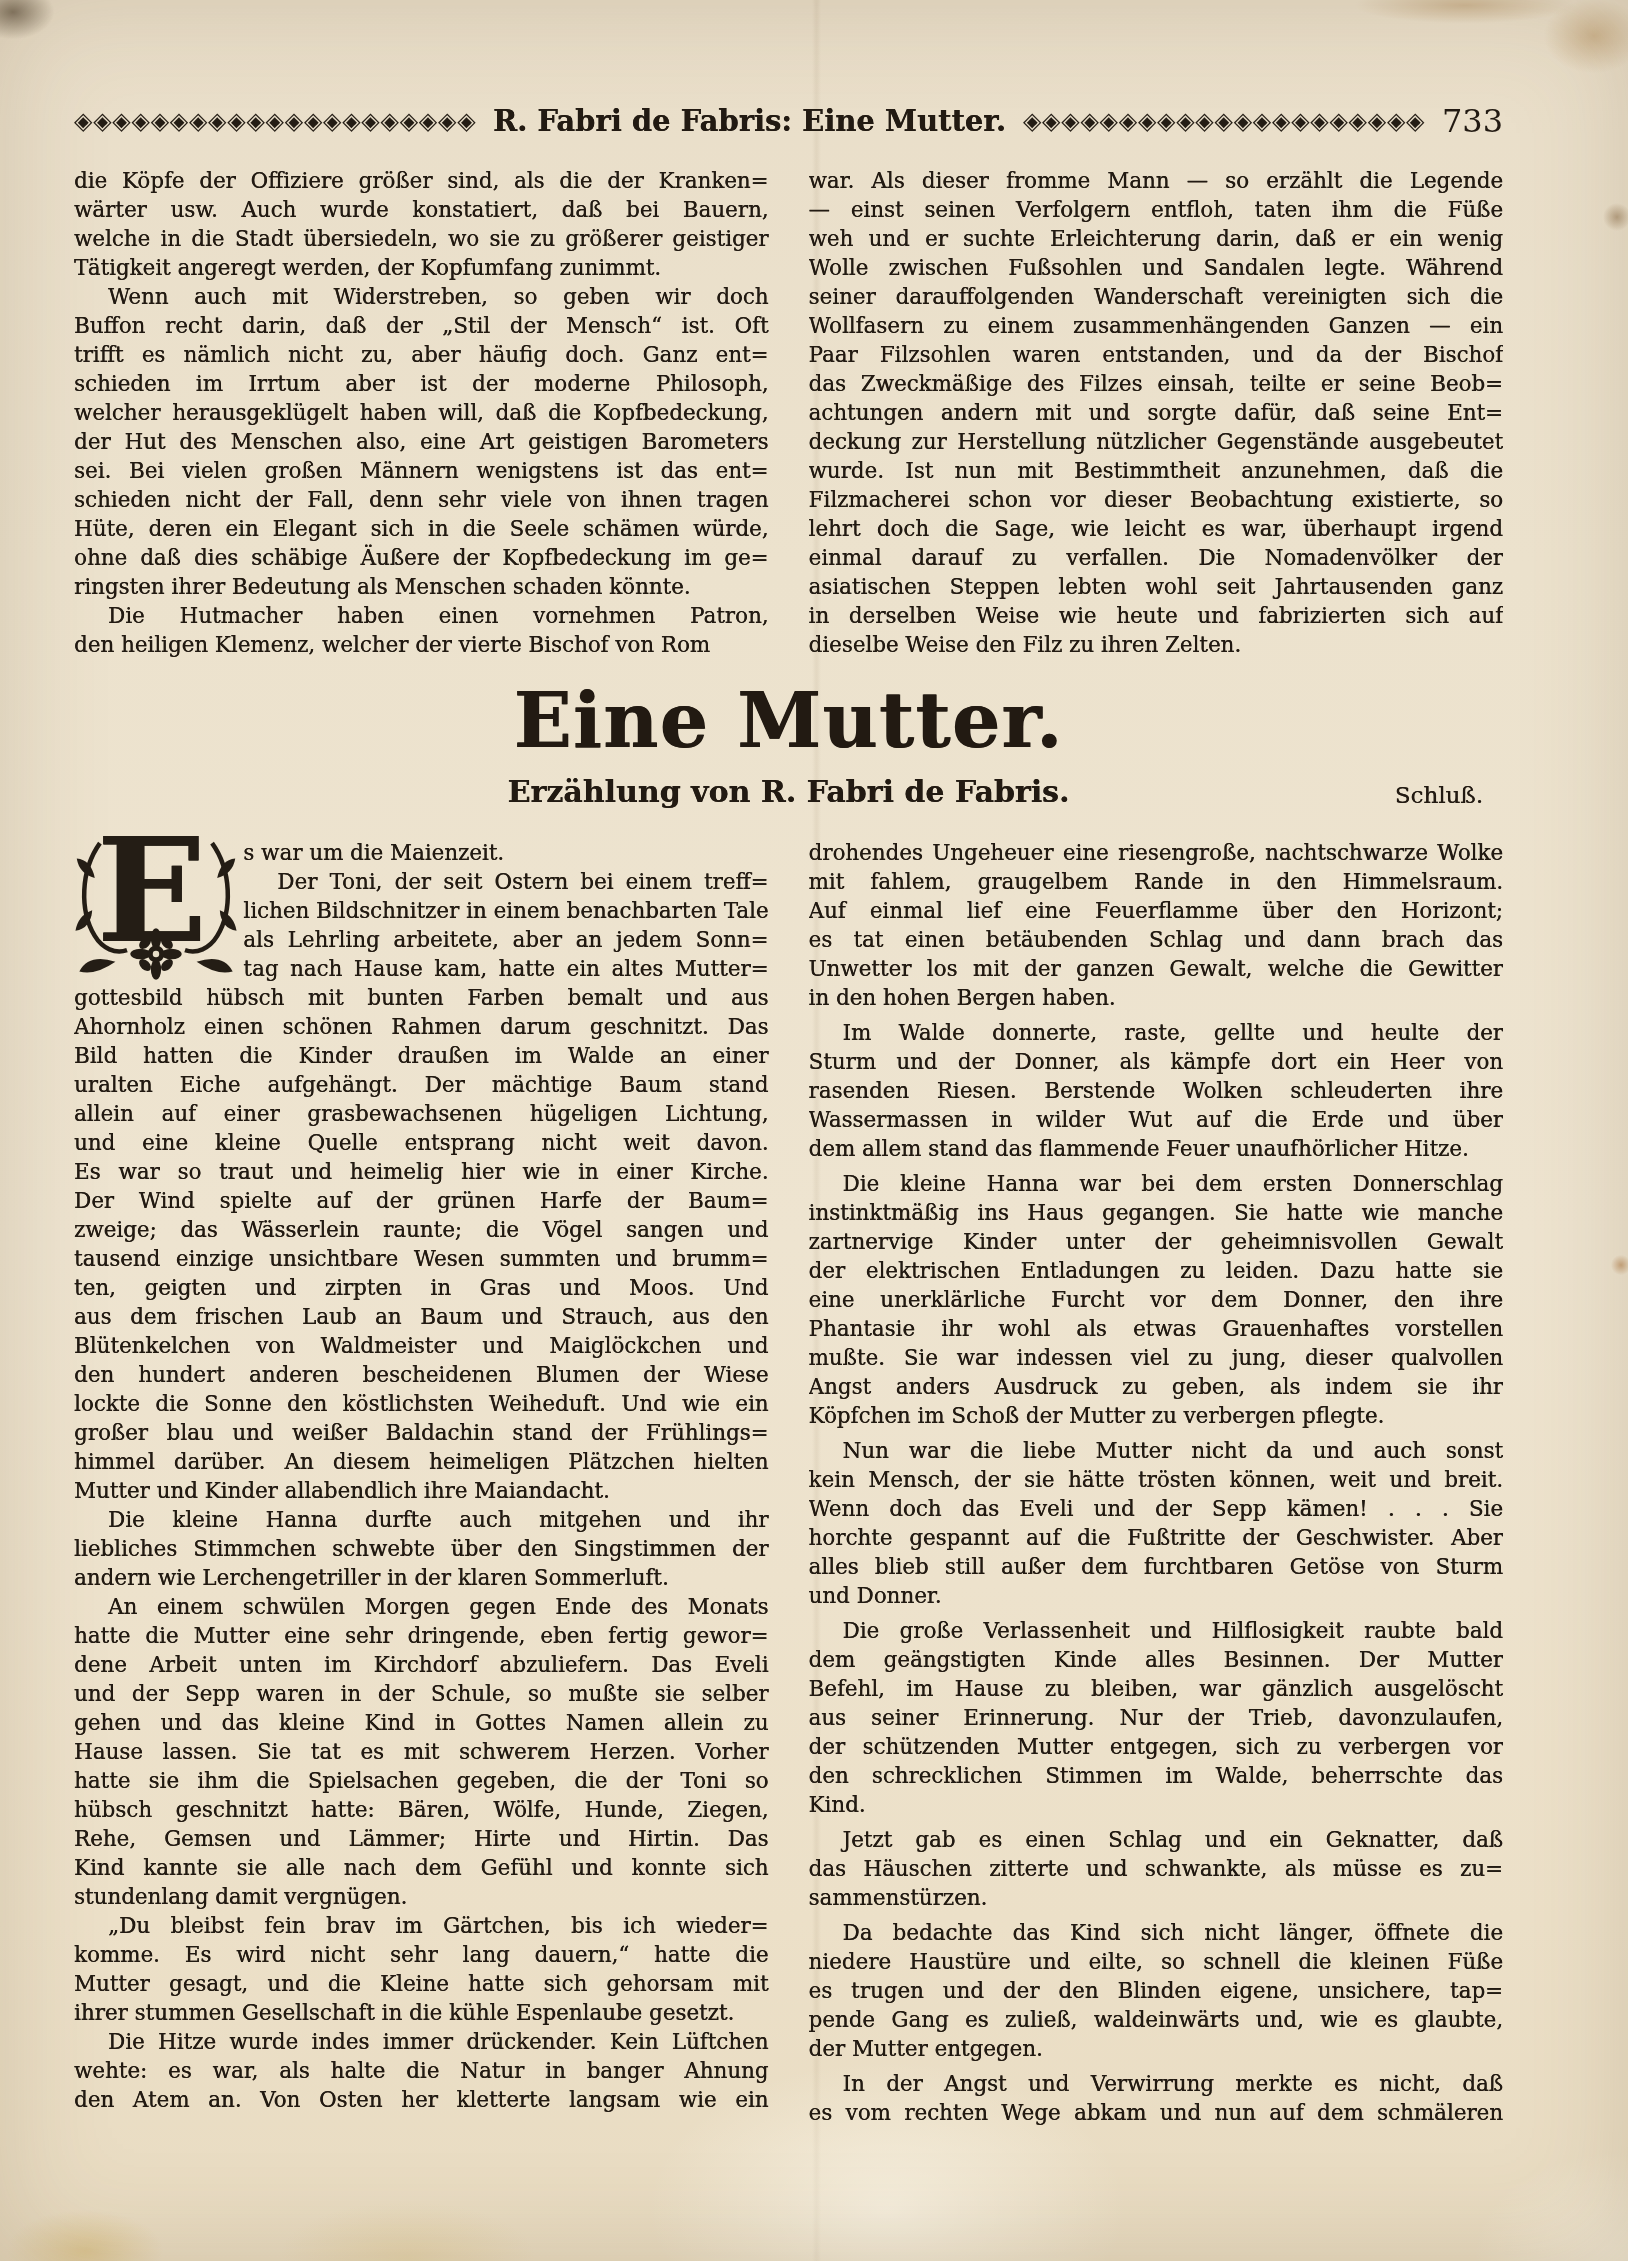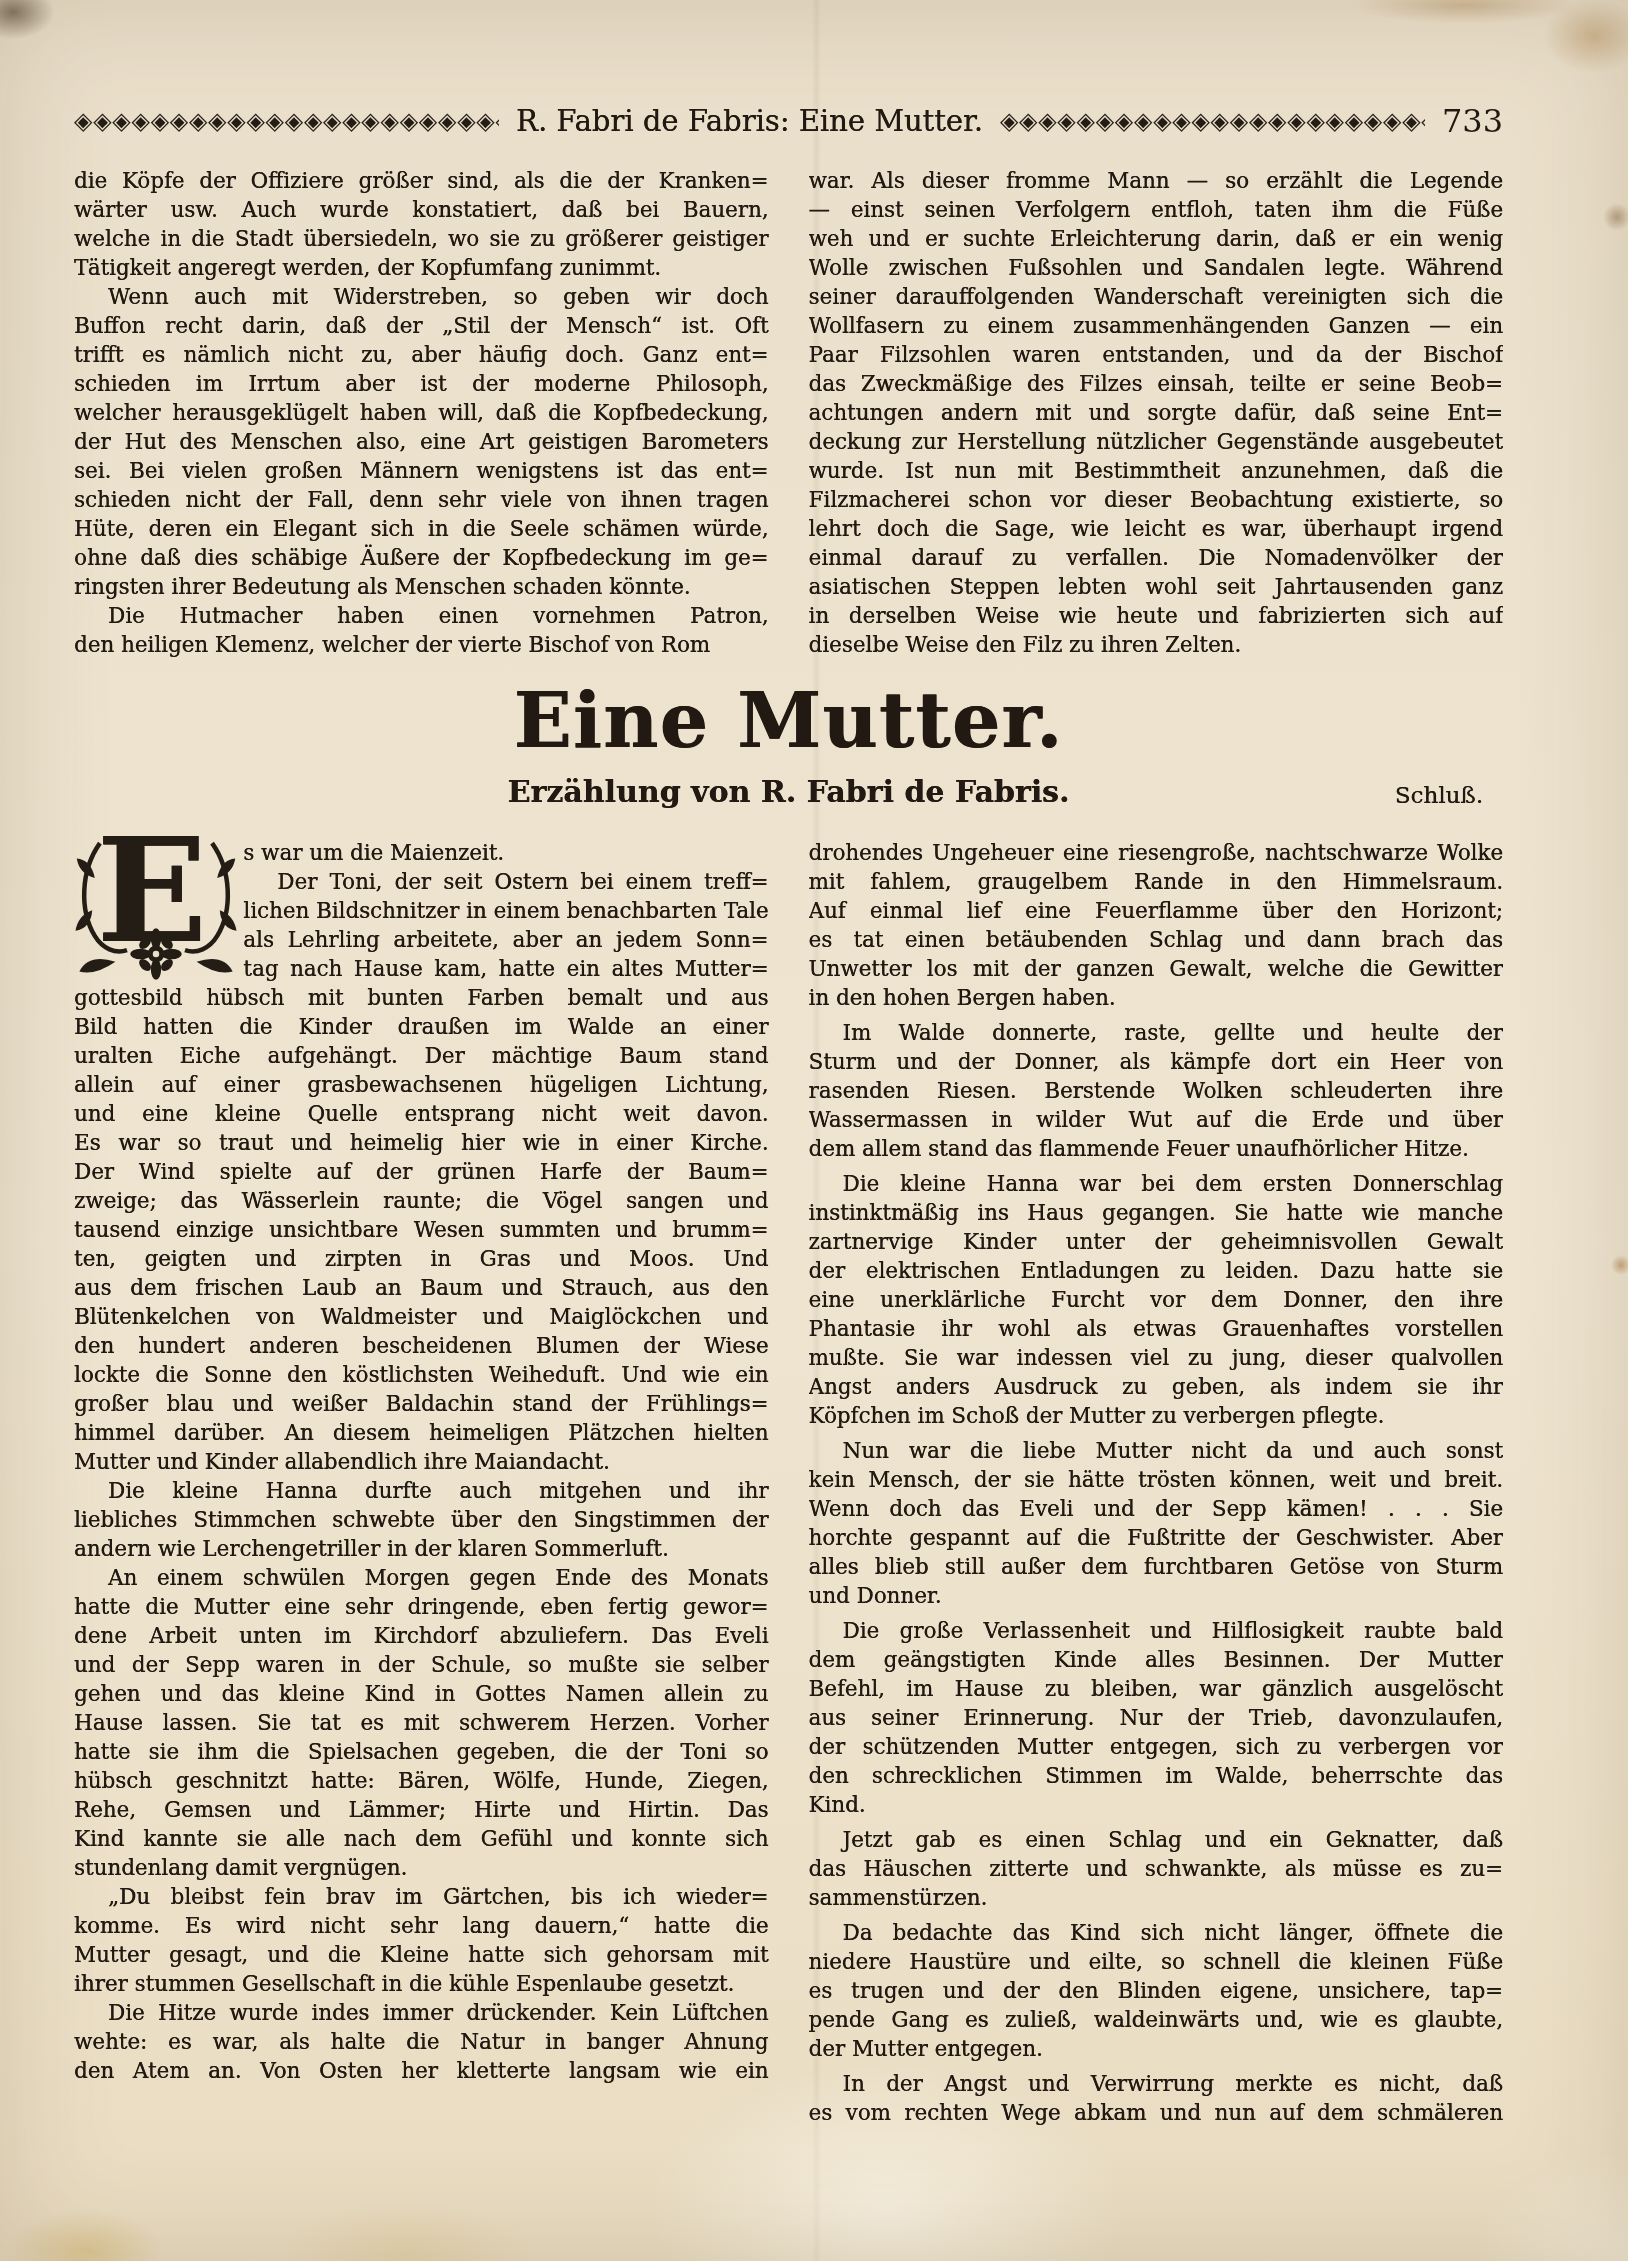--- a/index.html
+++ b/index.html
@@ -23,21 +23,21 @@
       linear-gradient(180deg,#e9dec9 0%,#ece2cd 25%,#eee4d0 55%,#ece0c8 85%,#e8dbc1 100%);
     box-shadow: inset 0 0 112px rgba(110,85,50,.20);
   }
   .ink{ text-shadow:0.3px 0 0 currentColor; }
 
   
   .header{ margin:99px 125px 0 74px; display:flex; align-items:center; height:43px; }
   .chain{ flex:1 1 0; min-width:0; overflow:hidden; white-space:nowrap; font-size:24px; letter-spacing:0.7px; color:#241d15; }
   .chain.l{ text-align:right; }
   .chain.r{ text-align:left; }
-  .htitle{ font-size:29px; font-weight:normal; padding:0 17px; white-space:nowrap; }
+  .htitle{ font-size:29px; font-weight:bold; padding:0 17px; white-space:nowrap; }
   .pnum{ font-size:32px; font-weight:normal; margin-left:17px; }
 
   
   .cols{ margin:24px 125px 0 74px; display:flex; gap:40px; }
   .col{ flex:1 1 0; min-width:0; }
   .line{
     font-size:21.4px; height:29px; line-height:29px;
     text-align:justify; text-align-last:justify; text-justify:inter-word;
     overflow:hidden; white-space:normal;
     text-shadow:0.3px 0 0 currentColor;
@@ -155,20 +155,21 @@
         <div class="drop-lines">
             <div class="line end">s war um die Maienzeit.</div>
             <div class="line ind">Der Toni, der seit Ostern bei einem treff=</div>
             <div class="line">lichen Bildschnitzer in einem benachbarten Tale</div>
             <div class="line">als Lehrling arbeitete, aber an jedem Sonn=</div>
             <div class="line">tag nach Hause kam, hatte ein altes Mutter=</div>
           </div>
       </div>
       <div>
           <div class="line">gottesbild hübsch mit bunten Farben bemalt und aus</div>
+          <div class="line">Ahornholz einen schönen Rahmen darum geschnitzt.  Das</div>
           <div class="line">Bild hatten die Kinder draußen im Walde an einer</div>
           <div class="line">uralten Eiche aufgehängt.  Der mächtige Baum stand</div>
           <div class="line">allein auf einer grasbewachsenen hügeligen Lichtung,</div>
           <div class="line">und eine kleine Quelle entsprang nicht weit davon.</div>
           <div class="line">Es war so traut und heimelig hier wie in einer Kirche.</div>
           <div class="line">Der Wind spielte auf der grünen Harfe der Baum=</div>
           <div class="line">zweige; das Wässerlein raunte; die Vögel sangen und</div>
           <div class="line">tausend einzige unsichtbare Wesen summten und brumm=</div>
           <div class="line">ten, geigten und zirpten in Gras und Moos.  Und</div>
           <div class="line">aus dem frischen Laub an Baum und Strauch, aus den</div>

